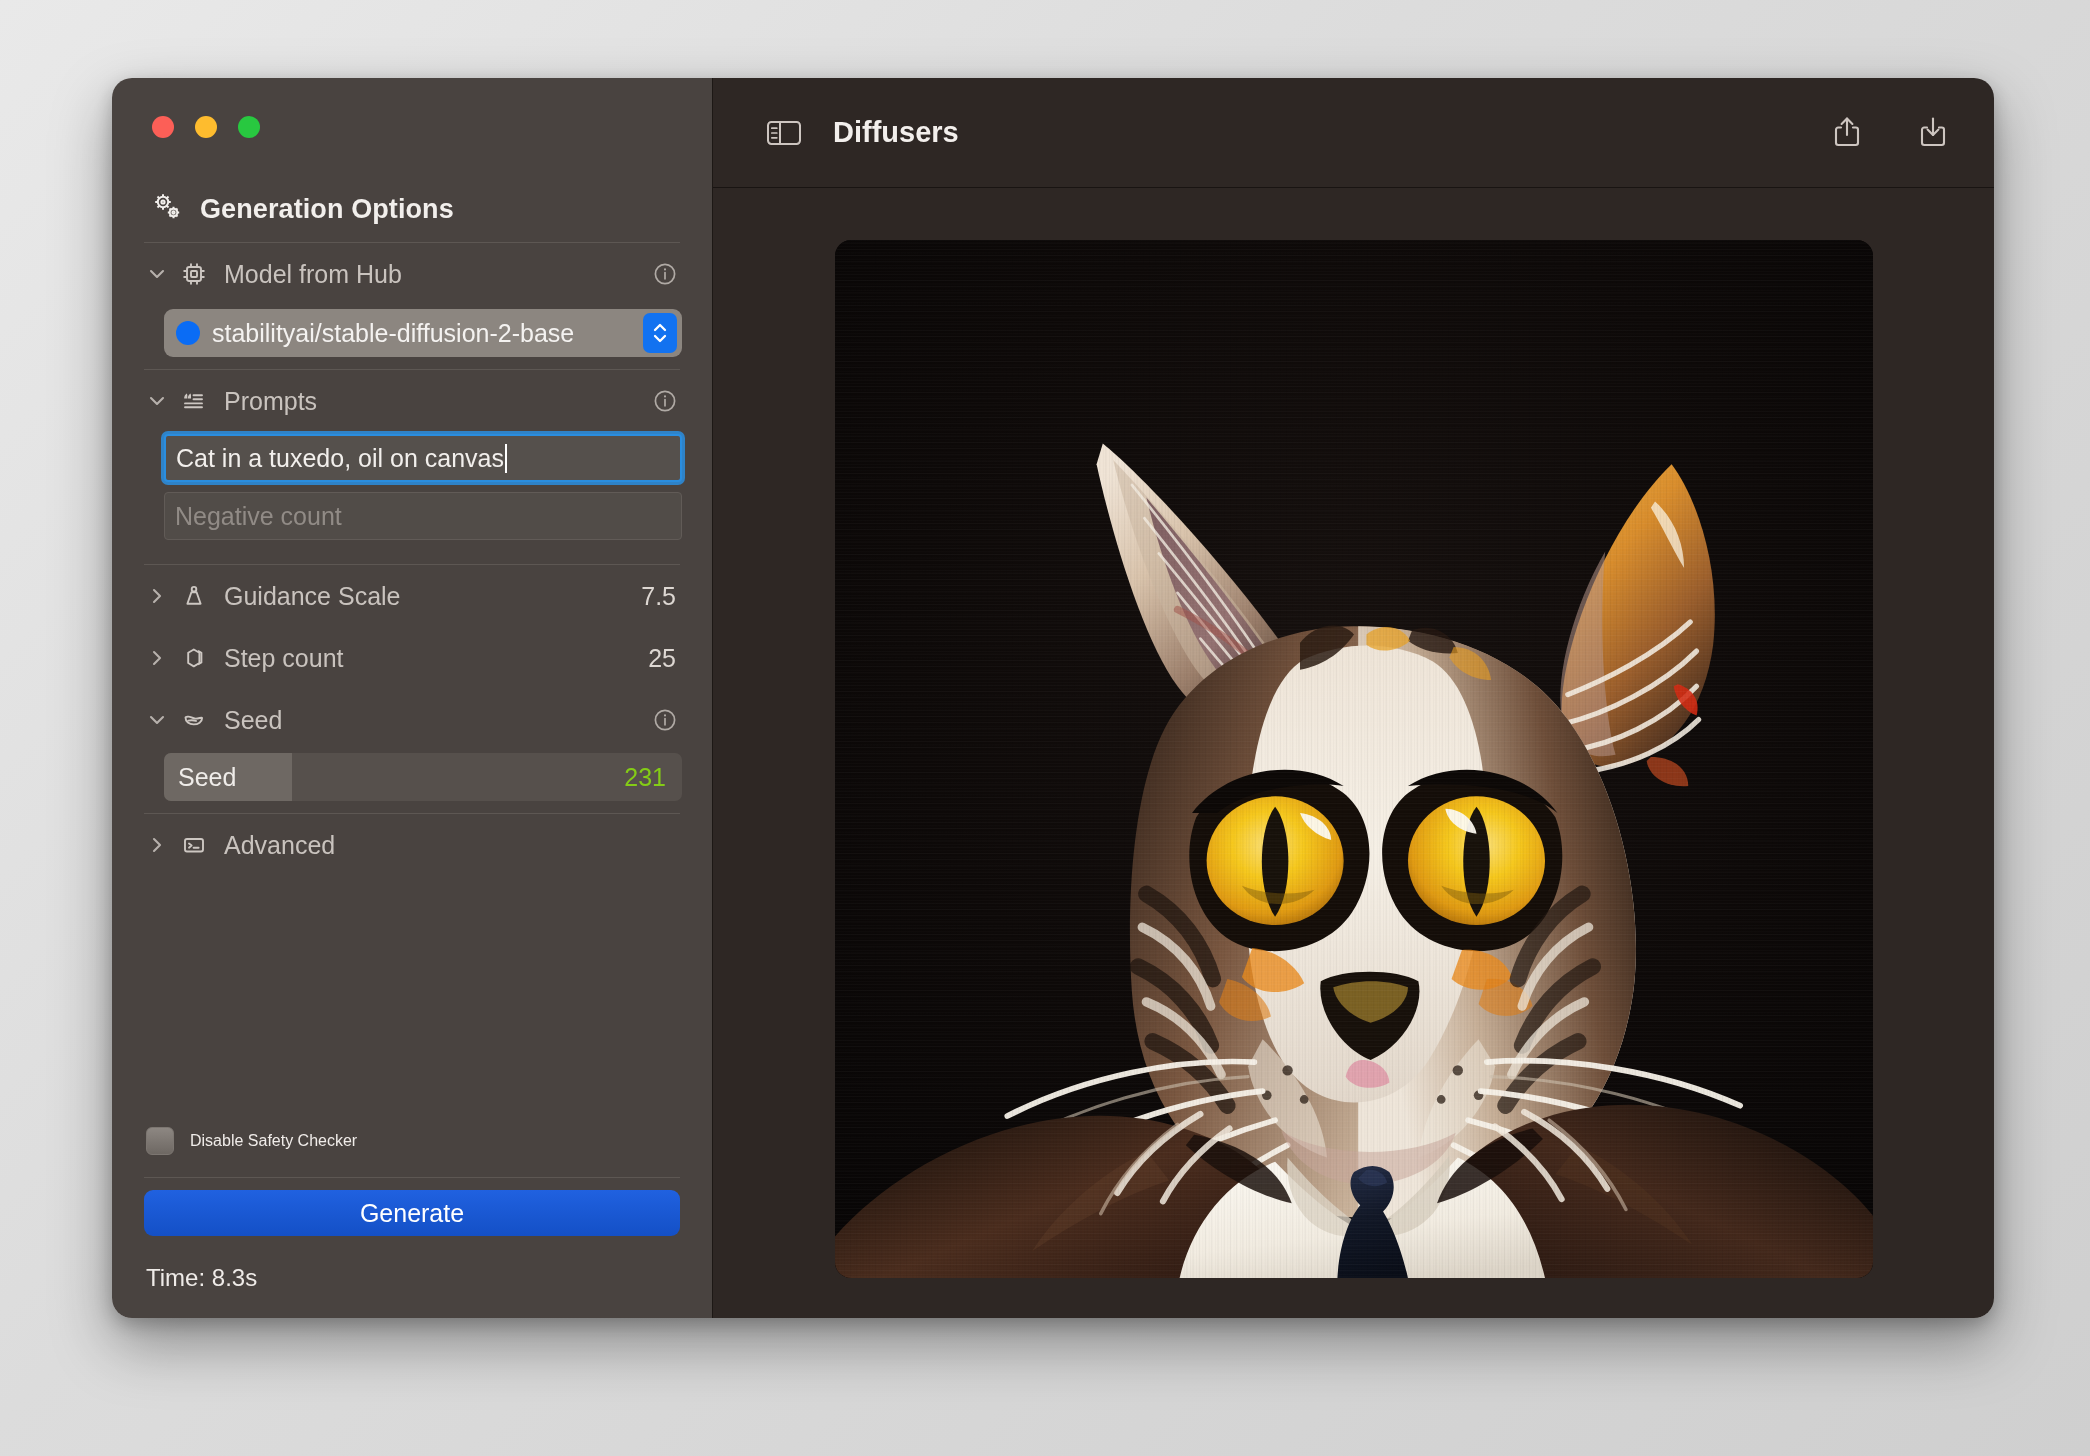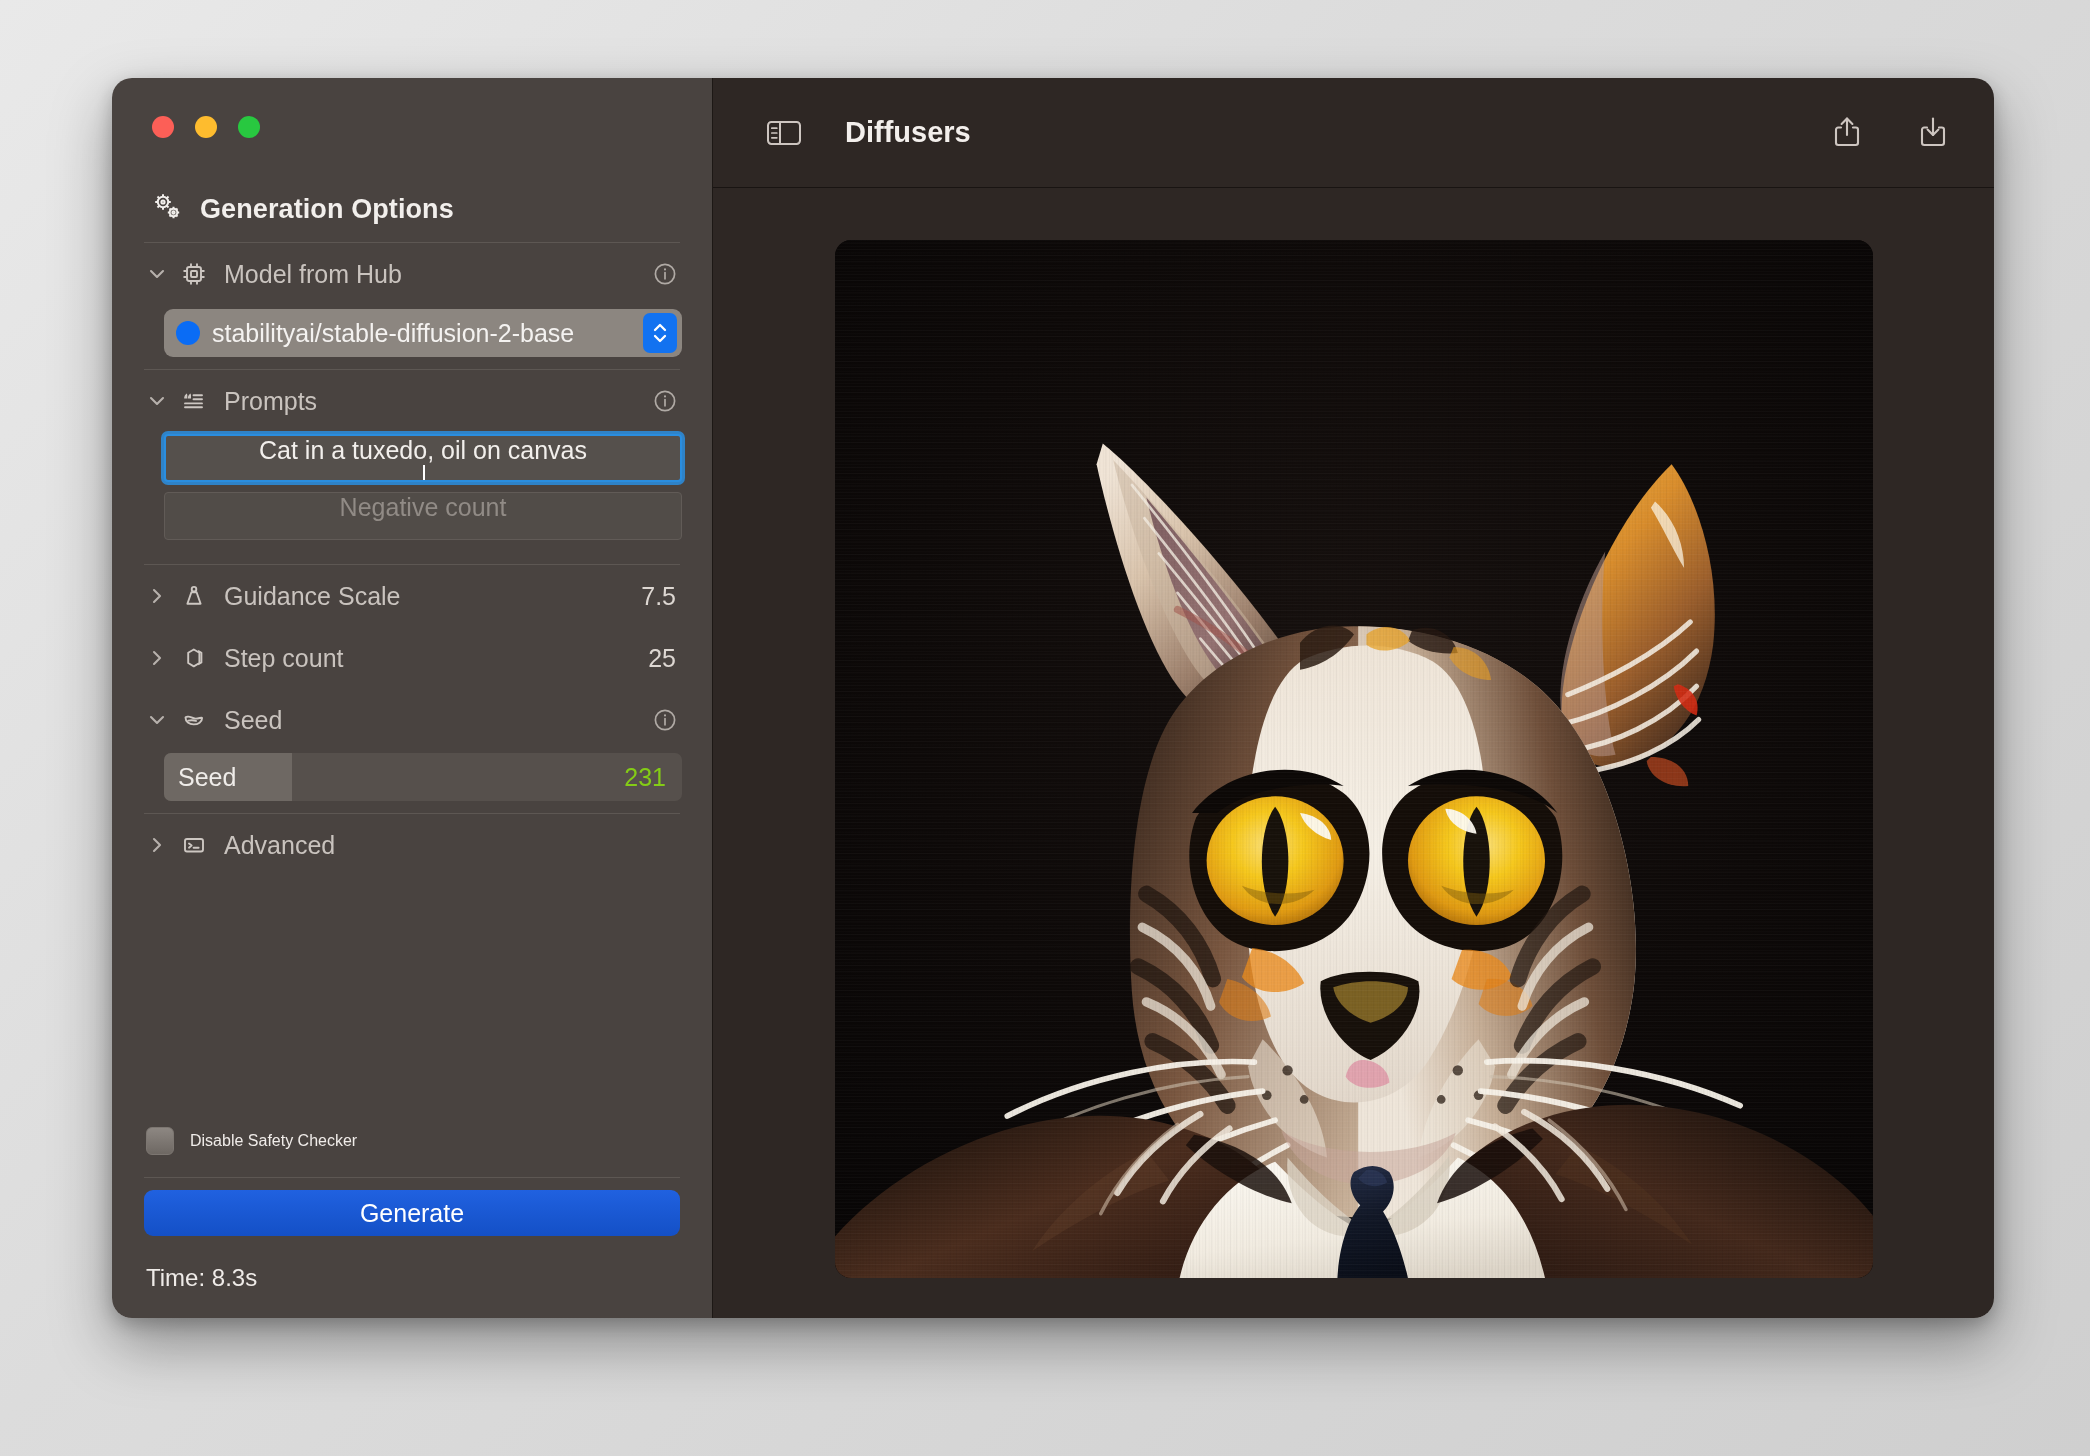--- a/index.html
+++ b/index.html
@@ -143,21 +143,20 @@
     background: #56504c;
     border: 1px solid #6d6762;
     border-radius: 4px;
     display: flex;
     align-items: center;
     padding: 0 10px;
     font-size: 25px;
     color: #f2efec;
     margin-bottom: 10px;
     position: relative;
-    flex-direction: column;
   }
   .field.focused {
     border: 2px solid #2a8ee0;
     box-shadow: 0 0 0 3px rgba(42,142,224,0.85);
     background: #55504c;
   }
   .field.placeholder { color: #918b86; background: #514c48; border-color: #615b57; }
   .caret {
     display: inline-block;
     width: 2px; height: 29px;
@@ -244,21 +243,21 @@
     display: flex;
     align-items: center;
     padding: 0 44px 0 52px;
     border-bottom: 1px solid #191412;
   }
   .toolbar .sb-toggle { color: #cdc5c0; display: flex; align-items: center; }
   .toolbar .apptitle {
     font-size: 29px;
     font-weight: bold;
     color: #f3efec;
-    margin-left: 42px;
+    margin-left: 30px;
   }
   .toolbar .tb-spacer { flex: 1 1 auto; }
   .tb-btn { color: #cdc5c0; display: flex; align-items: center; margin-left: 52px; }
 
   .canvas {
     flex: 1 1 auto;
     display: flex;
     align-items: flex-start;
     justify-content: center;
     padding-top: 52px;

